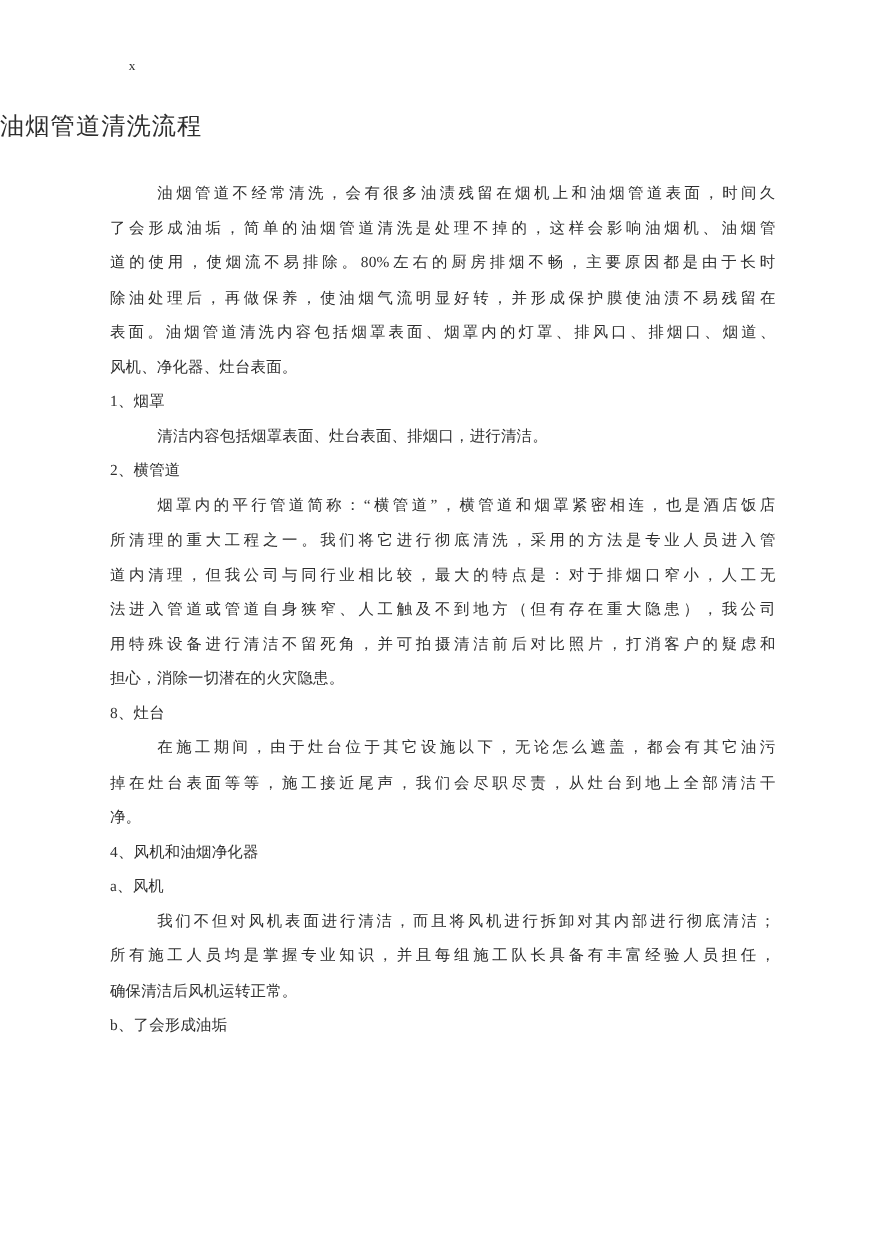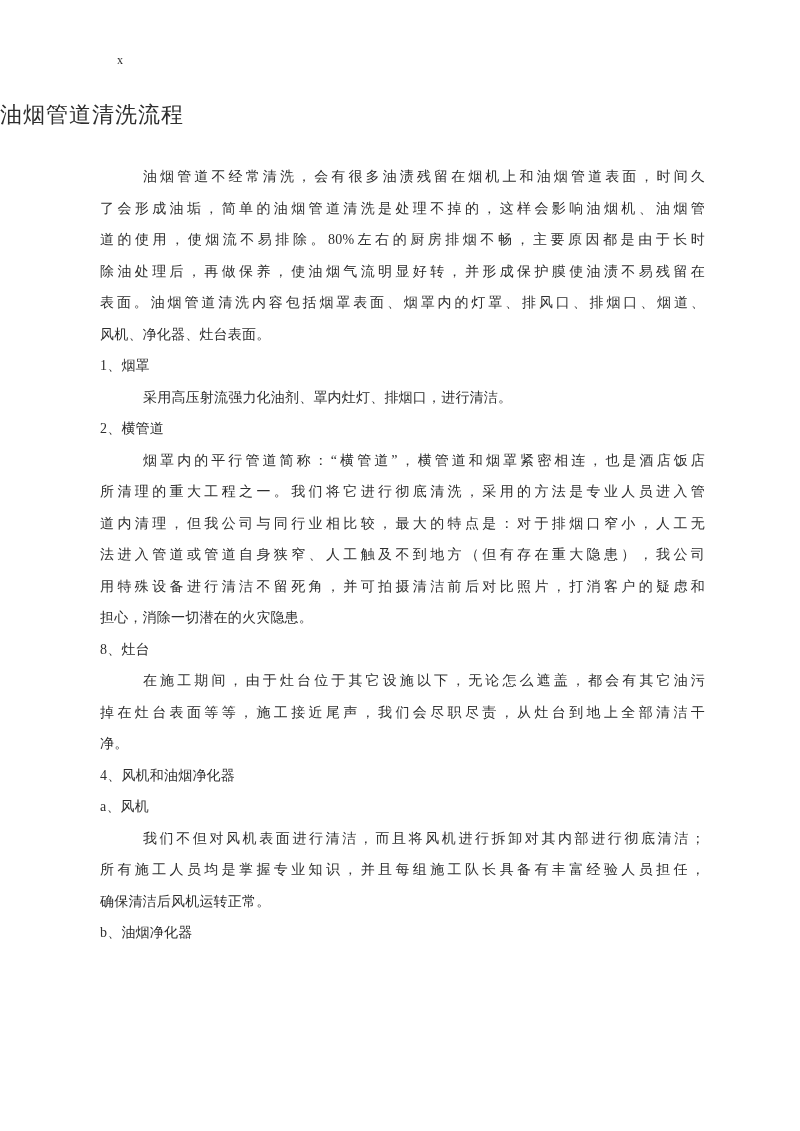--- a/index.html
+++ b/index.html
@@ -69,33 +69,33 @@
 <h1 class="doc-title">油烟管道清洗流程</h1>
 
 <div class="doc-body">
     <div class="line indent just">油烟管道不经常清洗，会有很多油渍残留在烟机上和油烟管道表面，时间久</div>
     <div class="line just">了会形成油垢，简单的油烟管道清洗是处理不掉的，这样会影响油烟机、油烟管</div>
     <div class="line just">道的使用，使烟流不易排除。80%左右的厨房排烟不畅，主要原因都是由于长时</div>
     <div class="line just">除油处理后，再做保养，使油烟气流明显好转，并形成保护膜使油渍不易残留在</div>
     <div class="line just">表面。油烟管道清洗内容包括烟罩表面、烟罩内的灯罩、排风口、排烟口、烟道、</div>
     <div class="line">风机、净化器、灶台表面。</div>
     <div class="line">1、烟罩</div>
-    <div class="line indent">采用高压射流强力化油剂、罩内灶灯、排烟口，进行清洁。</div>
+    <div class="line indent">清洁内容包括烟罩表面、灶台表面、排烟口，进行清洁。</div>
     <div class="line">2、横管道</div>
     <div class="line indent just">烟罩内的平行管道简称：“横管道”，横管道和烟罩紧密相连，也是酒店饭店</div>
     <div class="line just">所清理的重大工程之一。我们将它进行彻底清洗，采用的方法是专业人员进入管</div>
     <div class="line just">道内清理，但我公司与同行业相比较，最大的特点是：对于排烟口窄小，人工无</div>
     <div class="line just">法进入管道或管道自身狭窄、人工触及不到地方（但有存在重大隐患），我公司</div>
     <div class="line just">用特殊设备进行清洁不留死角，并可拍摄清洁前后对比照片，打消客户的疑虑和</div>
     <div class="line">担心，消除一切潜在的火灾隐患。</div>
     <div class="line">8、灶台</div>
     <div class="line indent just">在施工期间，由于灶台位于其它设施以下，无论怎么遮盖，都会有其它油污</div>
     <div class="line just">掉在灶台表面等等，施工接近尾声，我们会尽职尽责，从灶台到地上全部清洁干</div>
     <div class="line">净。</div>
     <div class="line">4、风机和油烟净化器</div>
     <div class="line">a、风机</div>
     <div class="line indent just">我们不但对风机表面进行清洁，而且将风机进行拆卸对其内部进行彻底清洁；</div>
     <div class="line just">所有施工人员均是掌握专业知识，并且每组施工队长具备有丰富经验人员担任，</div>
     <div class="line">确保清洁后风机运转正常。</div>
-    <div class="line">b、油烟净化器</div>
+    <div class="line">b、了会形成油垢</div>
   </div>
 
 <div class="page-number">11</div>
 
 </body></html>

